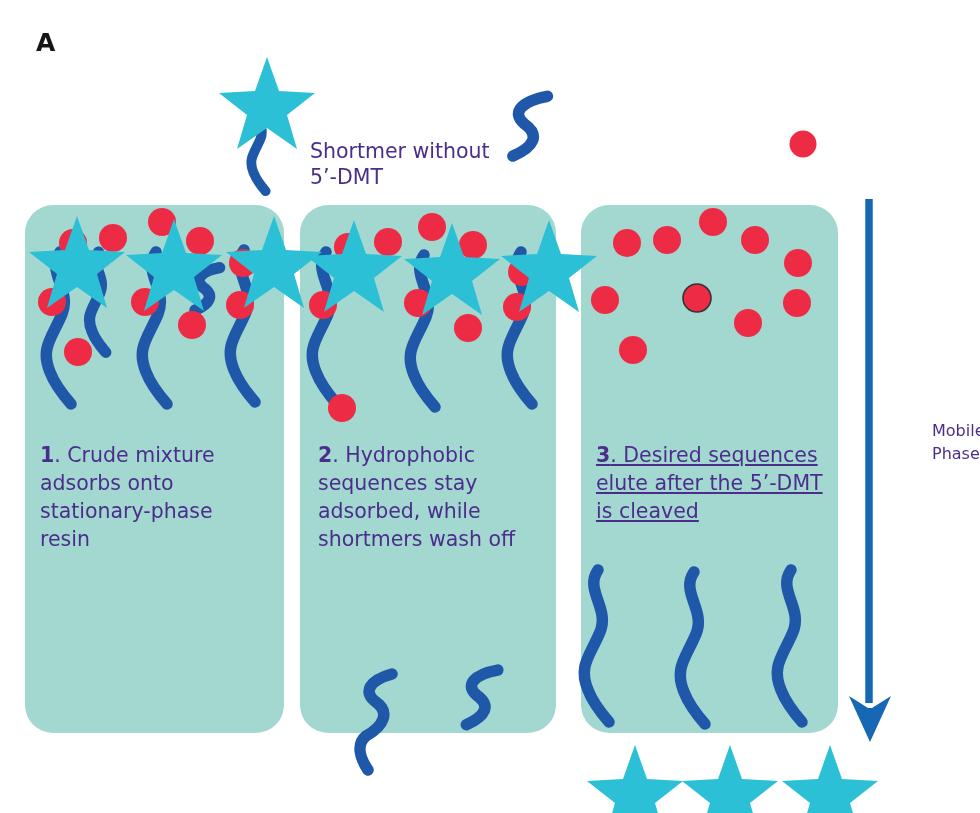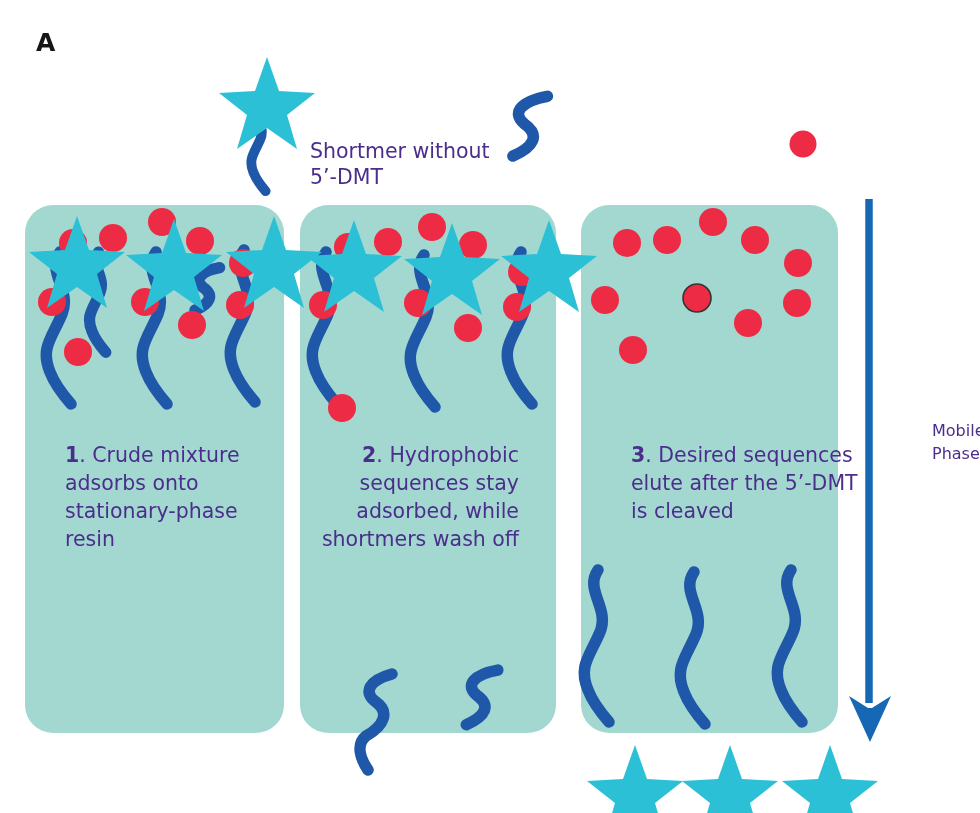--- a/index.html
+++ b/index.html
@@ -23,23 +23,23 @@
     background:var(--panel,#a3d8d1);border-radius:28px;
   }
   .panel-1{left:25px;width:259px;}
   .panel-2{left:300px;width:256px;}
   .panel-3{left:581px;width:257px;}
   .caption{
     position:absolute;color:var(--text,#4b2e8c);
     font-size:20.5px;line-height:1.37;
   }
   .caption b{font-weight:bold;}
-  .caption-1{left:40px;top:441px;width:192px;margin-left:25px;}
-  .caption-2{left:302px;top:441px;width:217px;text-align:right;}
-  .caption-3{left:631px;top:441px;width:236px;}
+  .caption-1{left:40px;top:441px;width:192px;}
+  .caption-2{left:318px;top:441px;width:217px;}
+  .caption-3{left:596px;top:441px;width:236px;text-decoration:underline;}
   .mobile-phase{
     position:absolute;left:932px;top:420px;width:80px;
     color:var(--text,#4b2e8c);font-size:16px;line-height:1.42;
   }
   svg.overlay{position:absolute;left:0;top:0;pointer-events:none;}
   .star{fill:var(--star,#2cc0d6);}
   .strand{fill:none;stroke:var(--strand,#1f58a8);stroke-linecap:round;stroke-linejoin:round;}
   .bead{fill:var(--bead,#ee2b44);}
   .bead-outlined{stroke:#343434;stroke-width:1.6px;}
   .arrow-line{stroke:var(--arrow,#1668b4);stroke-linecap:butt;fill:none;}

